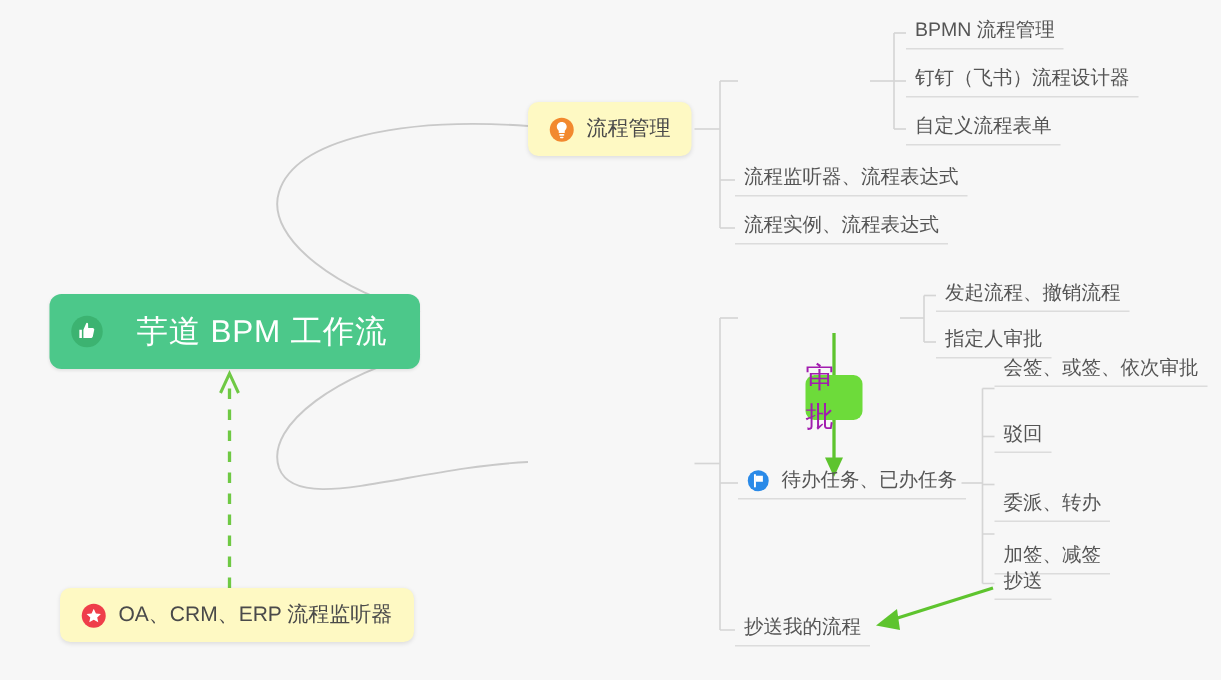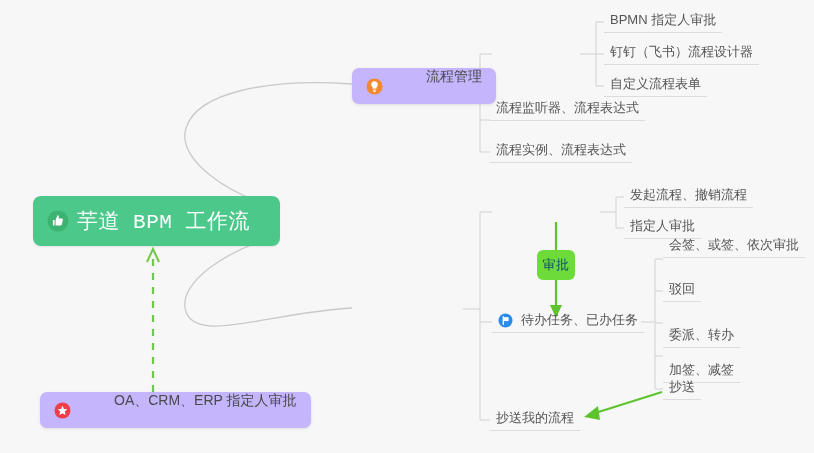--- a/index.html
+++ b/index.html
@@ -40,37 +40,36 @@
     box-sizing: border-box;
     display: flex;
     align-items: center;
     padding-left: 14px;
     box-shadow: 0 1px 2px rgba(0,0,0,0.08);
   }
   .root-label {
     color: #ffffff;
     font-size: 21px;
     letter-spacing: 0.5px;
-    margin-left: 8px;
+    margin-left: 22px;
     white-space: nowrap;
-    font-family: Liberation Mono, monospace;
   }
 
   
   .card-node {
     position: absolute;
-    background: #c4b5fd;
+    background: #fef9c3;
     border-radius: 7px;
     box-sizing: border-box;
     display: flex;
+    align-items: center;
     padding: 0 14px;
     box-shadow: 0 1px 3px rgba(0,0,0,0.10);
     height: 36px;
     white-space: nowrap;
-    gap: 35px;
   }
   .card-label {
     font-size: 14px;
     color: #4a4a4a;
     margin-left: 8px;
   }
   #node-process-mgmt { left: 352px; top: 68px; }
   #node-approval-center { left: 352px; top: 291px; }
   #node-oa-crm-erp { left: 40px; top: 392px; }
 
@@ -103,22 +102,22 @@
     position: absolute;
     left: 537px;
     top: 250px;
     width: 38px;
     height: 30px;
     background: #6ddb3a;
     border-radius: 6px;
     display: flex;
     align-items: center;
     justify-content: center;
-    color: #0c4a6e;
-    font-size: 13px;
+    color: #a21caf;
+    font-size: 19px;
     letter-spacing: 0.5px;
     z-index: 3;
   }
 </style>
 </head>
 <body>
 
 <div id="stage">
 
   <svg id="links" viewBox="0 0 814 453" width="814" height="453">
@@ -202,34 +201,34 @@
   </div>
 
 
   <div class="card-node" id="node-oa-crm-erp">
     <span class="icon">
       <svg width="17" height="17" viewBox="0 0 17 17">
         <circle cx="8.5" cy="8.5" r="8" fill="#ef3e4a"></circle>
         <path d="M8.5 3.8 L9.95 7.0 L13.3 7.35 L10.8 9.6 L11.5 12.9 L8.5 11.2 L5.5 12.9 L6.2 9.6 L3.7 7.35 L7.05 7.0 Z" fill="#ffffff"></path>
       </svg>
     </span>
-    <span class="card-label">OA、CRM、ERP 指定人审批</span>
-  </div>
-
-
-  <div class="leaf" style="left:490px; top:100px;">
+    <span class="card-label">OA、CRM、ERP 流程监听器</span>
+  </div>
+
+
+  <div class="leaf" style="left:490px; top:110px;">
     <span class="leaf-label">流程监听器、流程表达式</span>
   </div>
 
   <div class="leaf" style="left:490px; top:142px;">
     <span class="leaf-label">流程实例、流程表达式</span>
   </div>
 
   <div class="leaf" style="left:604px; top:12px;">
-    <span class="leaf-label">BPMN 指定人审批</span>
+    <span class="leaf-label">BPMN 流程管理</span>
   </div>
 
   <div class="leaf" style="left:604px; top:44px;">
     <span class="leaf-label">钉钉（飞书）流程设计器</span>
   </div>
 
   <div class="leaf" style="left:604px; top:76px;">
     <span class="leaf-label">自定义流程表单</span>
   </div>
 

